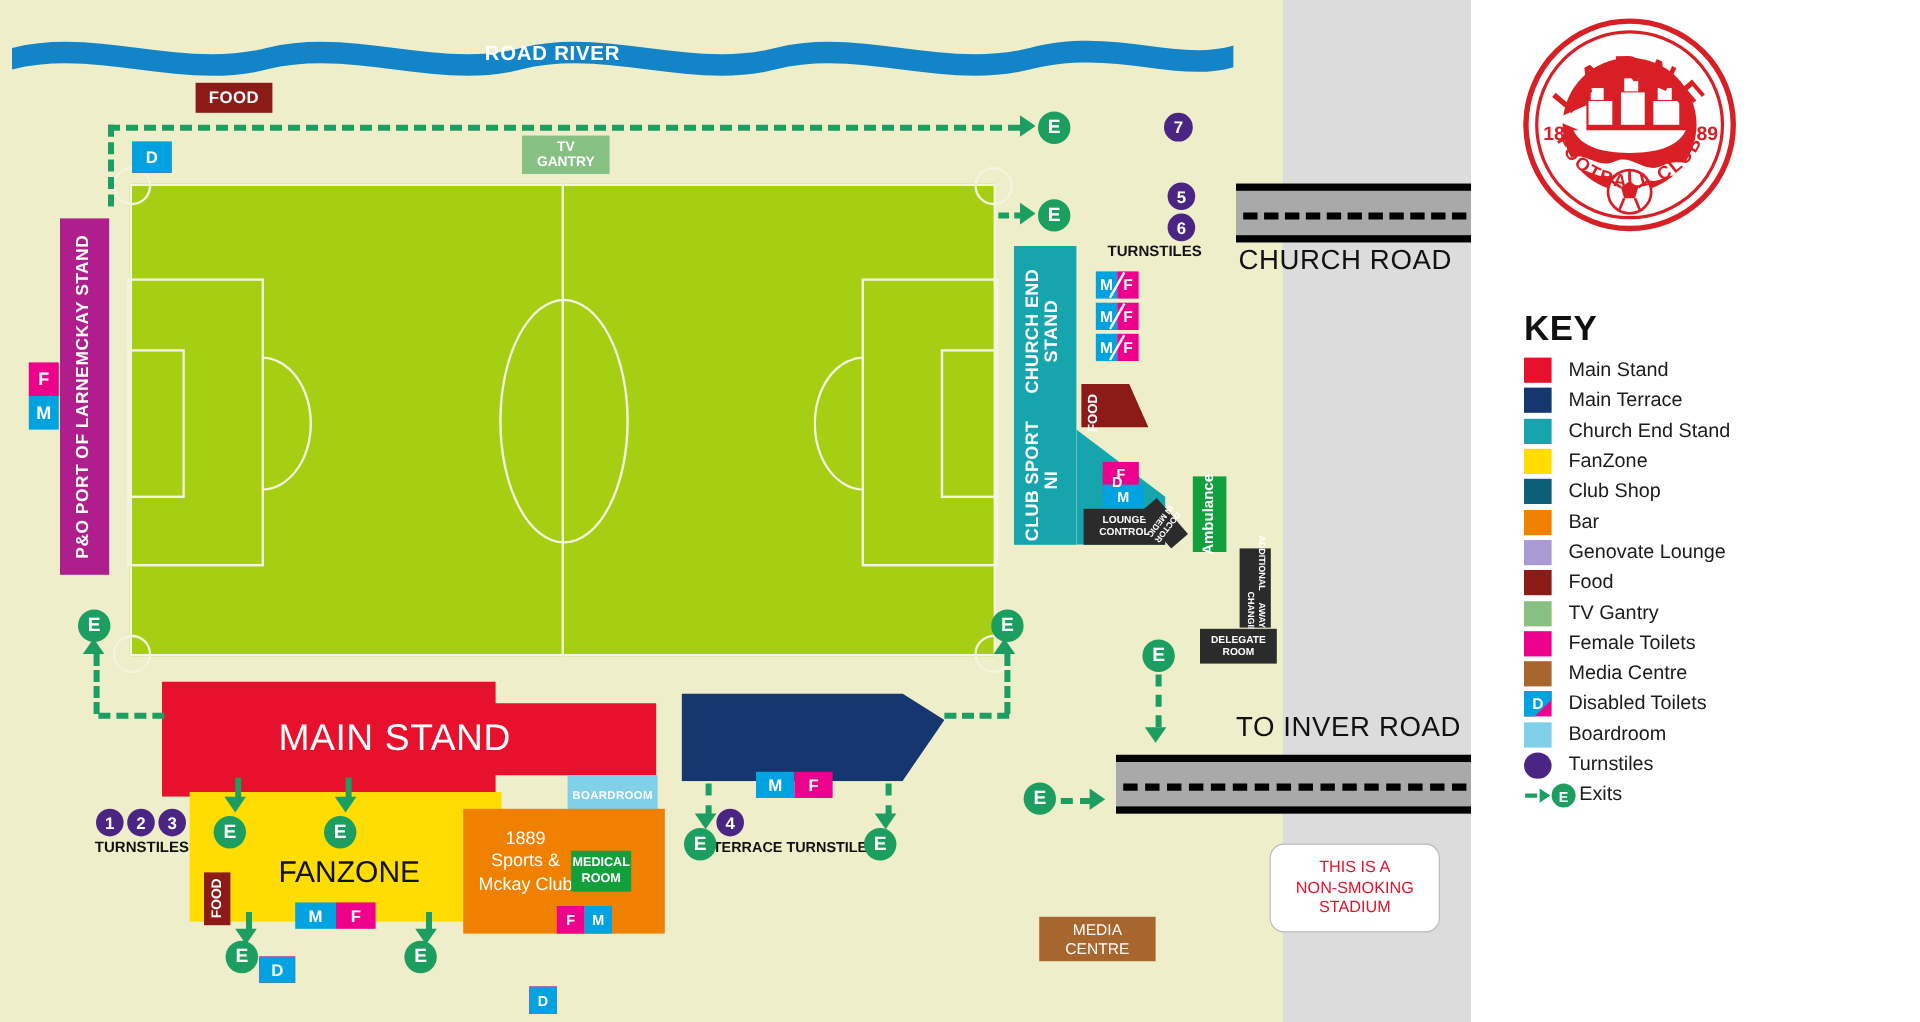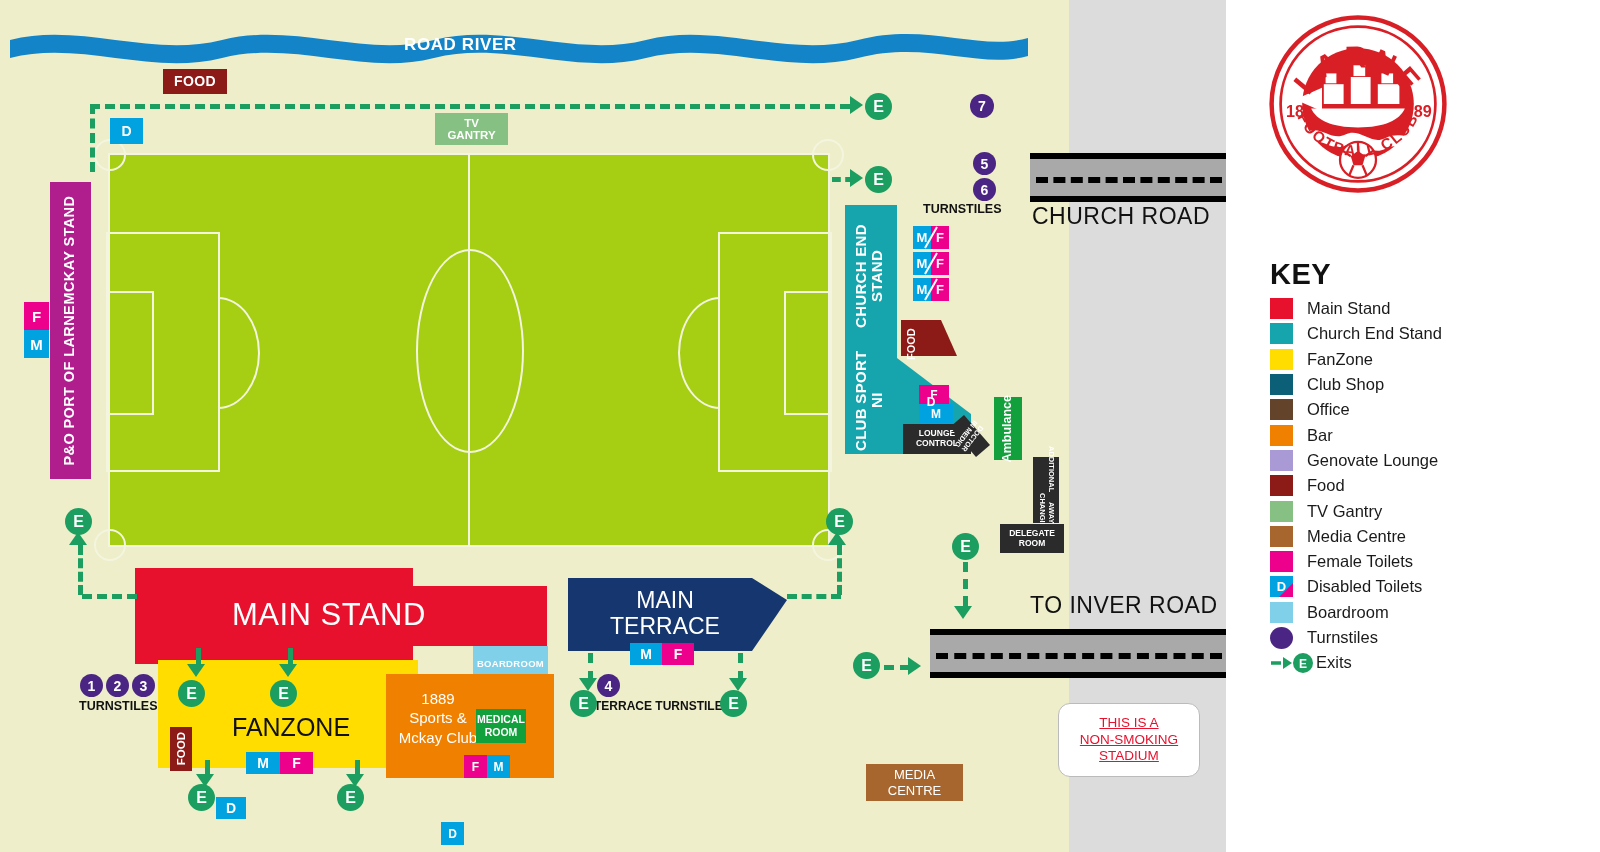--- a/index.html
+++ b/index.html
@@ -67,21 +67,21 @@
   .roaddash{position:absolute;height:0;border-top:6px dashed #000;}
   .roadlabel{position:absolute;color:#111;font-weight:400;letter-spacing:.5px;}
 
   
   .maplabel{position:absolute;color:#111;font-weight:700;}
 
   
   #nonsmoke{position:absolute;left:1058px;top:703px;width:140px;height:72px;
     background:#fff;border:1px solid #bbb;border-radius:12px;color:#e8112d;
     display:flex;align-items:center;justify-content:center;text-align:center;
-    font-size:13.5px;line-height:1.22;text-decoration:underline;}
+    font-size:13.5px;line-height:1.22;}
 
   
   #right{position:absolute;left:1226px;top:0;width:374px;height:852px;background:#fff;}
   #crest{position:absolute;left:42px;top:14px;width:180px;height:180px;}
   #keytitle{position:absolute;left:44px;top:258px;font-size:29px;font-weight:800;color:#111;letter-spacing:.5px;}
   #keylist{position:absolute;left:44px;top:296px;width:330px;}
   .keyrow{display:flex;align-items:center;height:25.3px;}
   .swatch{width:23px;height:21px;flex:0 0 23px;margin-right:14px;position:relative;overflow:hidden;}
   .swatch.circ{border-radius:50%;height:22px;}
   .keytext{font-size:16.5px;color:#1a1a1a;white-space:nowrap;}
@@ -246,25 +246,20 @@
     </div>
 
     <svg style="position:absolute;left:135px;top:568px;width:412px;height:96px;" viewBox="0 0 412 96" preserveAspectRatio="none">
       <polygon points="0,0 278,0 278,18 412,18 412,78 278,78 278,96 0,96" fill="#e8112d"></polygon>
     </svg>
     <div class="maplabel" style="left:232px;top:597px;font-size:31px;color:#fff;font-weight:400;letter-spacing:.5px;">MAIN STAND</div>
 
     <svg style="position:absolute;left:568px;top:578px;width:219px;height:73px;" viewBox="0 0 219 73" preserveAspectRatio="none">
       <polygon points="0,0 184,0 219,22 184,73 0,73" fill="#15366f"></polygon>
     </svg>
-    <div class="blk" style="left:590px;top:580px;width:150px;height:68px;font-size:23px;flex-direction:column;line-height:1.12;background:transparent;">
-      <span>MAIN</span>
-
-      <span>TERRACE</span>
-    </div>
     <div class="mf" style="left:630px;top:643px;width:64px;height:22px;">
       <div class="half hm" style="font-size:14px;">
           <span>M</span>
         </div>
       <div class="half hf" style="font-size:14px;">
           <span>F</span>
         </div>
     </div>
 
     <div class="blk" style="left:473px;top:646px;width:75px;height:36px;background:#7fd0e8;font-size:9.5px;font-weight:700;color:#fff;letter-spacing:.3px;">BOARDROOM</div>
@@ -462,58 +457,58 @@
       <text x="162" y="114" font-family="Liberation Sans, sans-serif" font-size="18" font-weight="700" fill="#d91f26">89</text>
     </svg>
 
     <div id="keytitle">KEY</div>
     <div id="keylist">
         <div class="keyrow">
           <div class="swatch" style="background: rgb(232, 17, 45);"></div>
           <div class="keytext">Main Stand</div>
         </div>
         <div class="keyrow">
+          <div class="swatch" style="background: rgb(21, 54, 111);"></div>
+          <div class="keytext">Main Terrace</div>
+        </div>
+        <div class="keyrow">
           <div class="swatch" style="background: rgb(22, 165, 173);"></div>
           <div class="keytext">Church End Stand</div>
         </div>
         <div class="keyrow">
           <div class="swatch" style="background: rgb(255, 221, 0);"></div>
           <div class="keytext">FanZone</div>
         </div>
         <div class="keyrow">
           <div class="swatch" style="background: rgb(11, 95, 119);"></div>
           <div class="keytext">Club Shop</div>
         </div>
         <div class="keyrow">
-          <div class="swatch" style="background: rgb(99, 67, 42);"></div>
-          <div class="keytext">Office</div>
-        </div>
-        <div class="keyrow">
           <div class="swatch" style="background: rgb(240, 128, 0);"></div>
           <div class="keytext">Bar</div>
         </div>
         <div class="keyrow">
           <div class="swatch" style="background: rgb(169, 154, 214);"></div>
           <div class="keytext">Genovate Lounge</div>
         </div>
         <div class="keyrow">
           <div class="swatch" style="background: rgb(140, 27, 24);"></div>
           <div class="keytext">Food</div>
         </div>
         <div class="keyrow">
           <div class="swatch" style="background: rgb(134, 193, 131);"></div>
           <div class="keytext">TV Gantry</div>
         </div>
         <div class="keyrow">
+          <div class="swatch" style="background: rgb(236, 0, 140);"></div>
+          <div class="keytext">Female Toilets</div>
+        </div>
+        <div class="keyrow">
           <div class="swatch" style="background: rgb(167, 102, 46);"></div>
           <div class="keytext">Media Centre</div>
-        </div>
-        <div class="keyrow">
-          <div class="swatch" style="background: rgb(236, 0, 140);"></div>
-          <div class="keytext">Female Toilets</div>
         </div>
         <div class="keyrow">
           <div class="swatch swd">
             <span>D</span>
           </div>
           <div class="keytext">Disabled Toilets</div>
         </div>
         <div class="keyrow">
           <div class="swatch" style="background: rgb(127, 208, 232);"></div>
           <div class="keytext">Boardroom</div>

